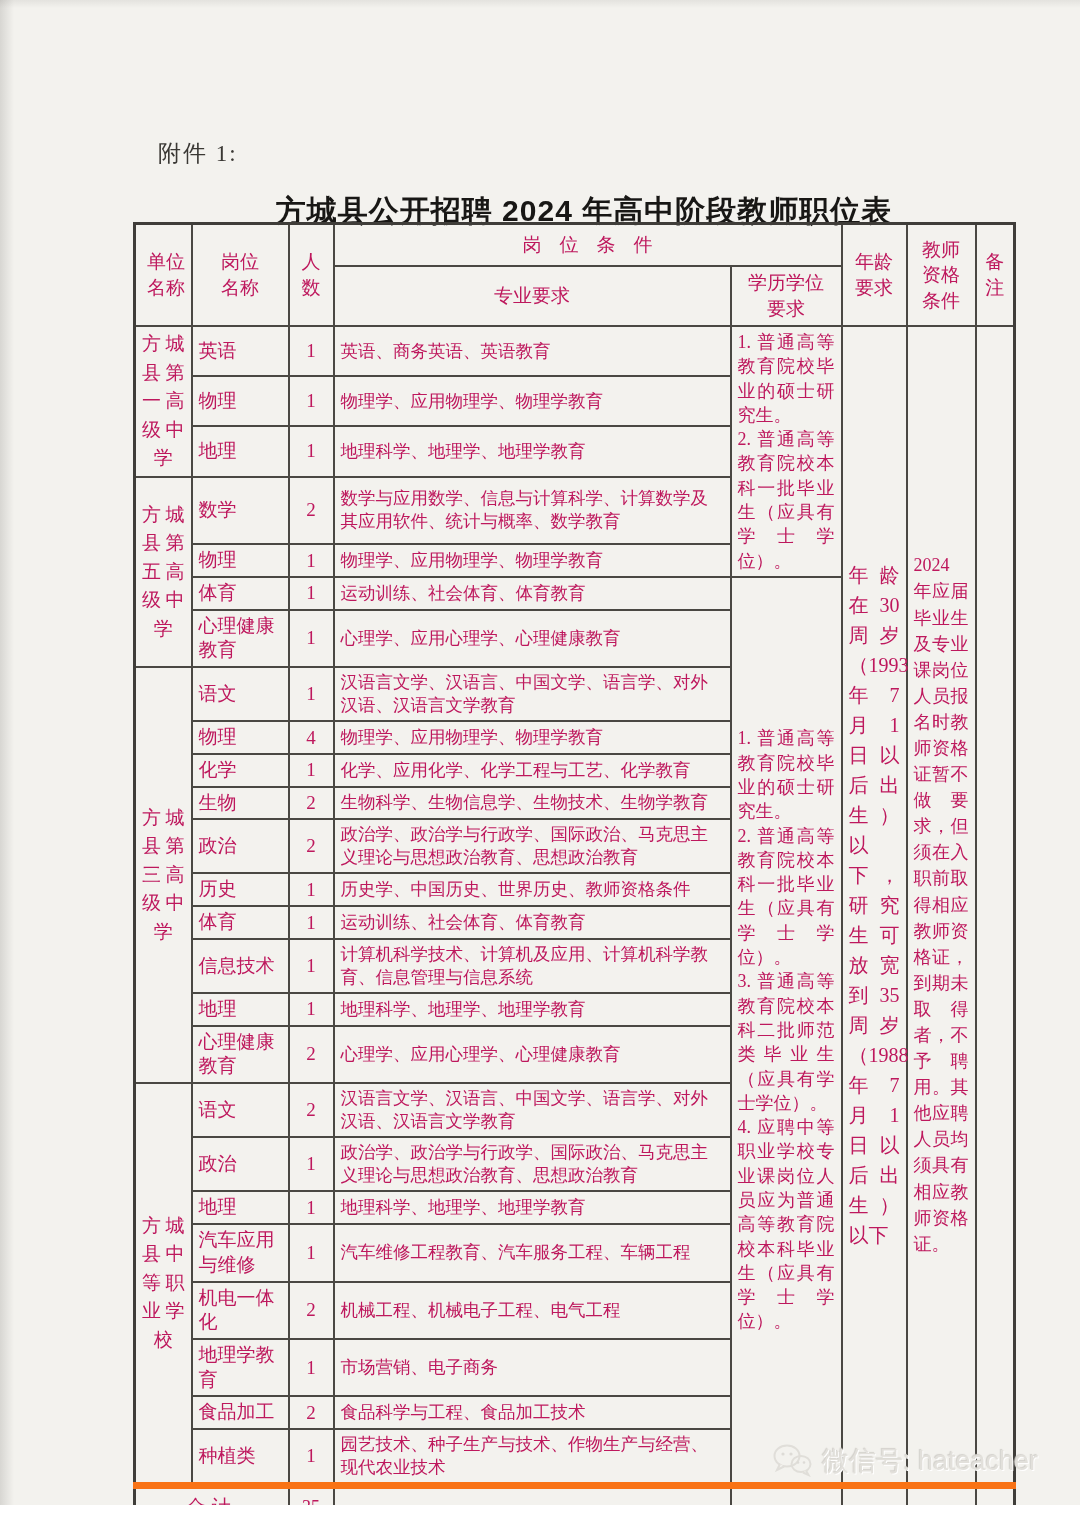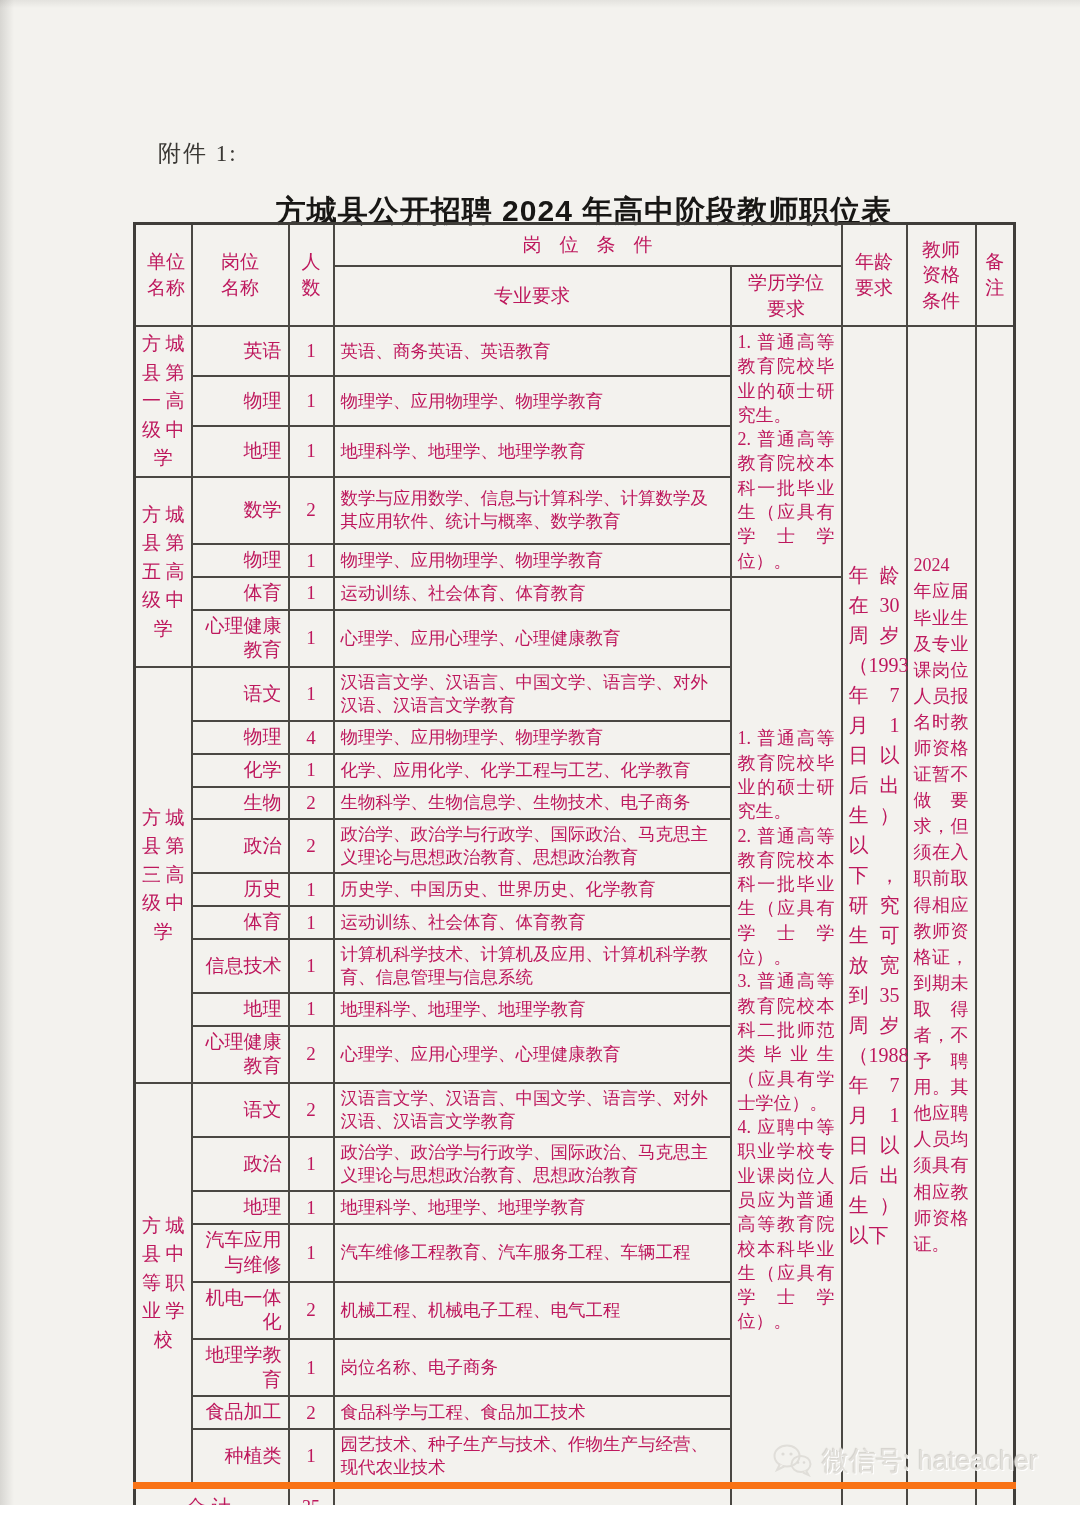--- a/index.html
+++ b/index.html
@@ -50,21 +50,21 @@
   .w44{width:44px;}
   .w22{width:22px;}
   .w92{width:92px;}
   .group-label{letter-spacing:18px;text-indent:18px;display:inline-block;}
   
   td.unit{
     text-align:justify;text-justify:inter-character;text-align-last:center;
     font-size:19px;line-height:1.5;padding:6px 7px;
   }
   td.ptitle{
-    text-align:right;font-size:19px;line-height:1.3;padding:3px 6px;
+    text-align:left;font-size:19px;line-height:1.3;padding:3px 6px;
   }
   td.count{text-align:center;font-size:19px;}
   td.majors{
     text-align:left;font-size:17.5px;line-height:1.32;padding:4px 8px;
   }
   td.edu{
     text-align:justify;text-justify:inter-character;
     font-size:18px;line-height:1.35;padding:6px 7px;vertical-align:middle;
   }
   td.edu div{margin:0;}
@@ -210,31 +210,31 @@
           <td class="majors">物理学、应用物理学、物理学教育</td>
         </tr>
         <tr>
           <td class="ptitle">化学</td>
           <td class="count">1</td>
           <td class="majors">化学、应用化学、化学工程与工艺、化学教育</td>
         </tr>
         <tr>
           <td class="ptitle">生物</td>
           <td class="count">2</td>
-          <td class="majors">生物科学、生物信息学、生物技术、电子商务</td>
+          <td class="majors">生物科学、生物信息学、生物技术、生物学教育</td>
         </tr>
         <tr>
           <td class="ptitle">政治</td>
           <td class="count">2</td>
           <td class="majors">政治学、政治学与行政学、国际政治、马克思主义理论与思想政治教育、思想政治教育</td>
         </tr>
         <tr>
           <td class="ptitle">历史</td>
           <td class="count">1</td>
-          <td class="majors">历史学、中国历史、世界历史、化学教育</td>
+          <td class="majors">历史学、中国历史、世界历史、教师资格条件</td>
         </tr>
         <tr>
           <td class="ptitle">体育</td>
           <td class="count">1</td>
           <td class="majors">运动训练、社会体育、体育教育</td>
         </tr>
         <tr>
           <td class="ptitle">信息技术</td>
           <td class="count">1</td>
           <td class="majors">计算机科学技术、计算机及应用、计算机科学教育、信息管理与信息系统</td>
@@ -271,21 +271,21 @@
           <td class="majors">汽车维修工程教育、汽车服务工程、车辆工程</td>
         </tr>
         <tr>
           <td class="ptitle">机电一体化</td>
           <td class="count">2</td>
           <td class="majors">机械工程、机械电子工程、电气工程</td>
         </tr>
         <tr>
           <td class="ptitle">地理学教育</td>
           <td class="count">1</td>
-          <td class="majors">岗位名称、电子商务</td>
+          <td class="majors">市场营销、电子商务</td>
         </tr>
         <tr>
           <td class="ptitle">食品加工</td>
           <td class="count">2</td>
           <td class="majors">食品科学与工程、食品加工技术</td>
         </tr>
         <tr>
           <td class="ptitle">种植类</td>
           <td class="count">1</td>
           <td class="majors">园艺技术、种子生产与技术、作物生产与经营、现代农业技术</td>

